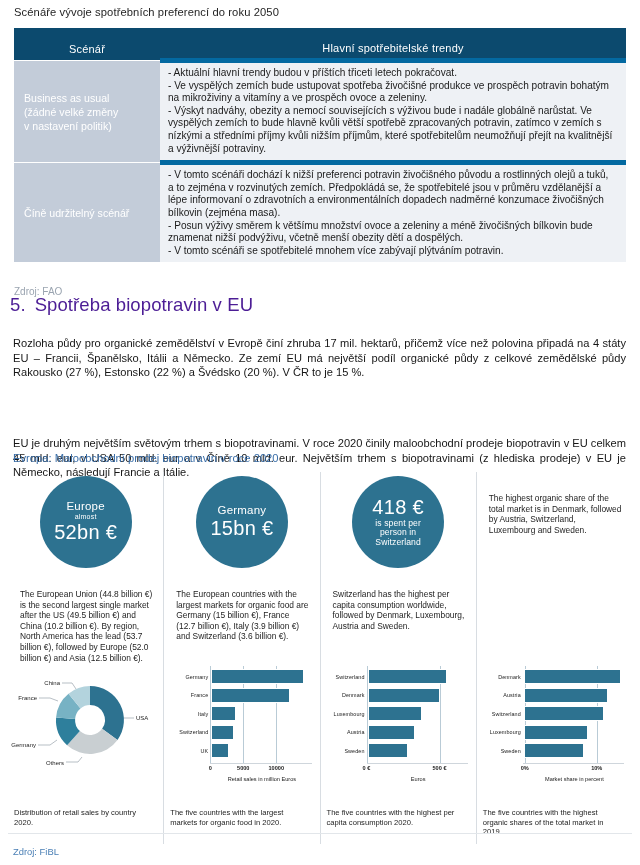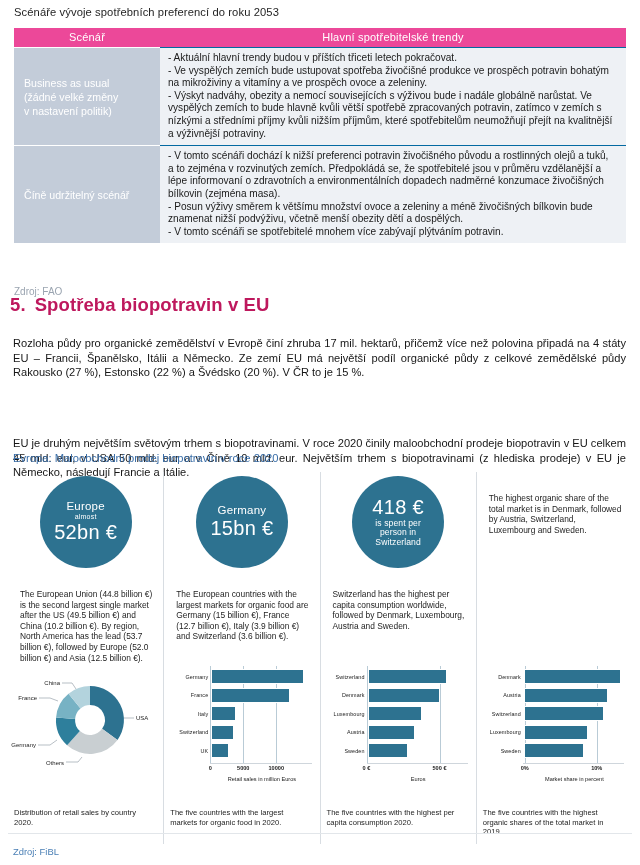--- a/index.html
+++ b/index.html
@@ -36,64 +36,64 @@
   
   .scn-table {
     position: absolute;
     left: 14px;
     top: 28px;
     width: 612px;
     border-collapse: collapse;
     table-layout: fixed;
   }
   .scn-table th {
-    background: #ec4899;
+    background: #0c4a6e;
     color: #ffffff;
     font-weight: normal;
     font-size: 11px;
-    padding: 3px 0 4px 0;
+    padding: 14px 0 4px 0;
     text-align: center;
     letter-spacing: .2px;
   }
   .scn-table th.c1 { width: 146px; }
   .scn-table td.label {
     background: #c3ccd9;
     color: #ffffff;
     font-size: 10.6px;
     vertical-align: middle;
     padding: 4px 8px 4px 10px;
     line-height: 14px;
     border-top: 1px solid #ffffff;
   }
   .scn-table td.body {
     background: #eef1f5;
     font-size: 10.1px;
     line-height: 12.6px;
     padding: 4px 10px 5px 8px;
     vertical-align: top;
-    border-top: 1px solid #0369a1;
+    border-top: 5px solid #0369a1;
     color: #1a1a1a;
   }
   .src-small {
     position: absolute;
     left: 14px;
     top: 271px;
     font-size: 10px;
     color: #9aa4b0;
     margin-top: 15px;
   }
 
   
   .h2 {
     position: absolute;
     left: 10px;
     top: 294px;
     font-size: 18.5px;
-    color: #be185d;
-    font-weight: bold;
+    color: #4c1d95;
+    font-weight: normal;
     letter-spacing: .1px;
   }
   .h2 .num { margin-right: 9px; }
 
   
   .para {
     position: absolute;
     left: 13px;
     width: 613px;
     font-size: 11.1px;
@@ -267,21 +267,21 @@
     height: 1px;
     background: #e2e6ea;
   }
   svg { display: block; }
 </style>
 </head>
 <body>
 
 <div class="page">
 
-  <div class="top-caption">Scénáře vývoje spotřebních preferencí do roku 2053</div>
+  <div class="top-caption">Scénáře vývoje spotřebních preferencí do roku 2050</div>
 
   <table class="scn-table">
     <thead>
       <tr>
         <th class="c1">Scénář</th>
         <th>Hlavní spotřebitelské trendy</th>
       </tr>
     </thead>
     <tbody>
       <tr>

